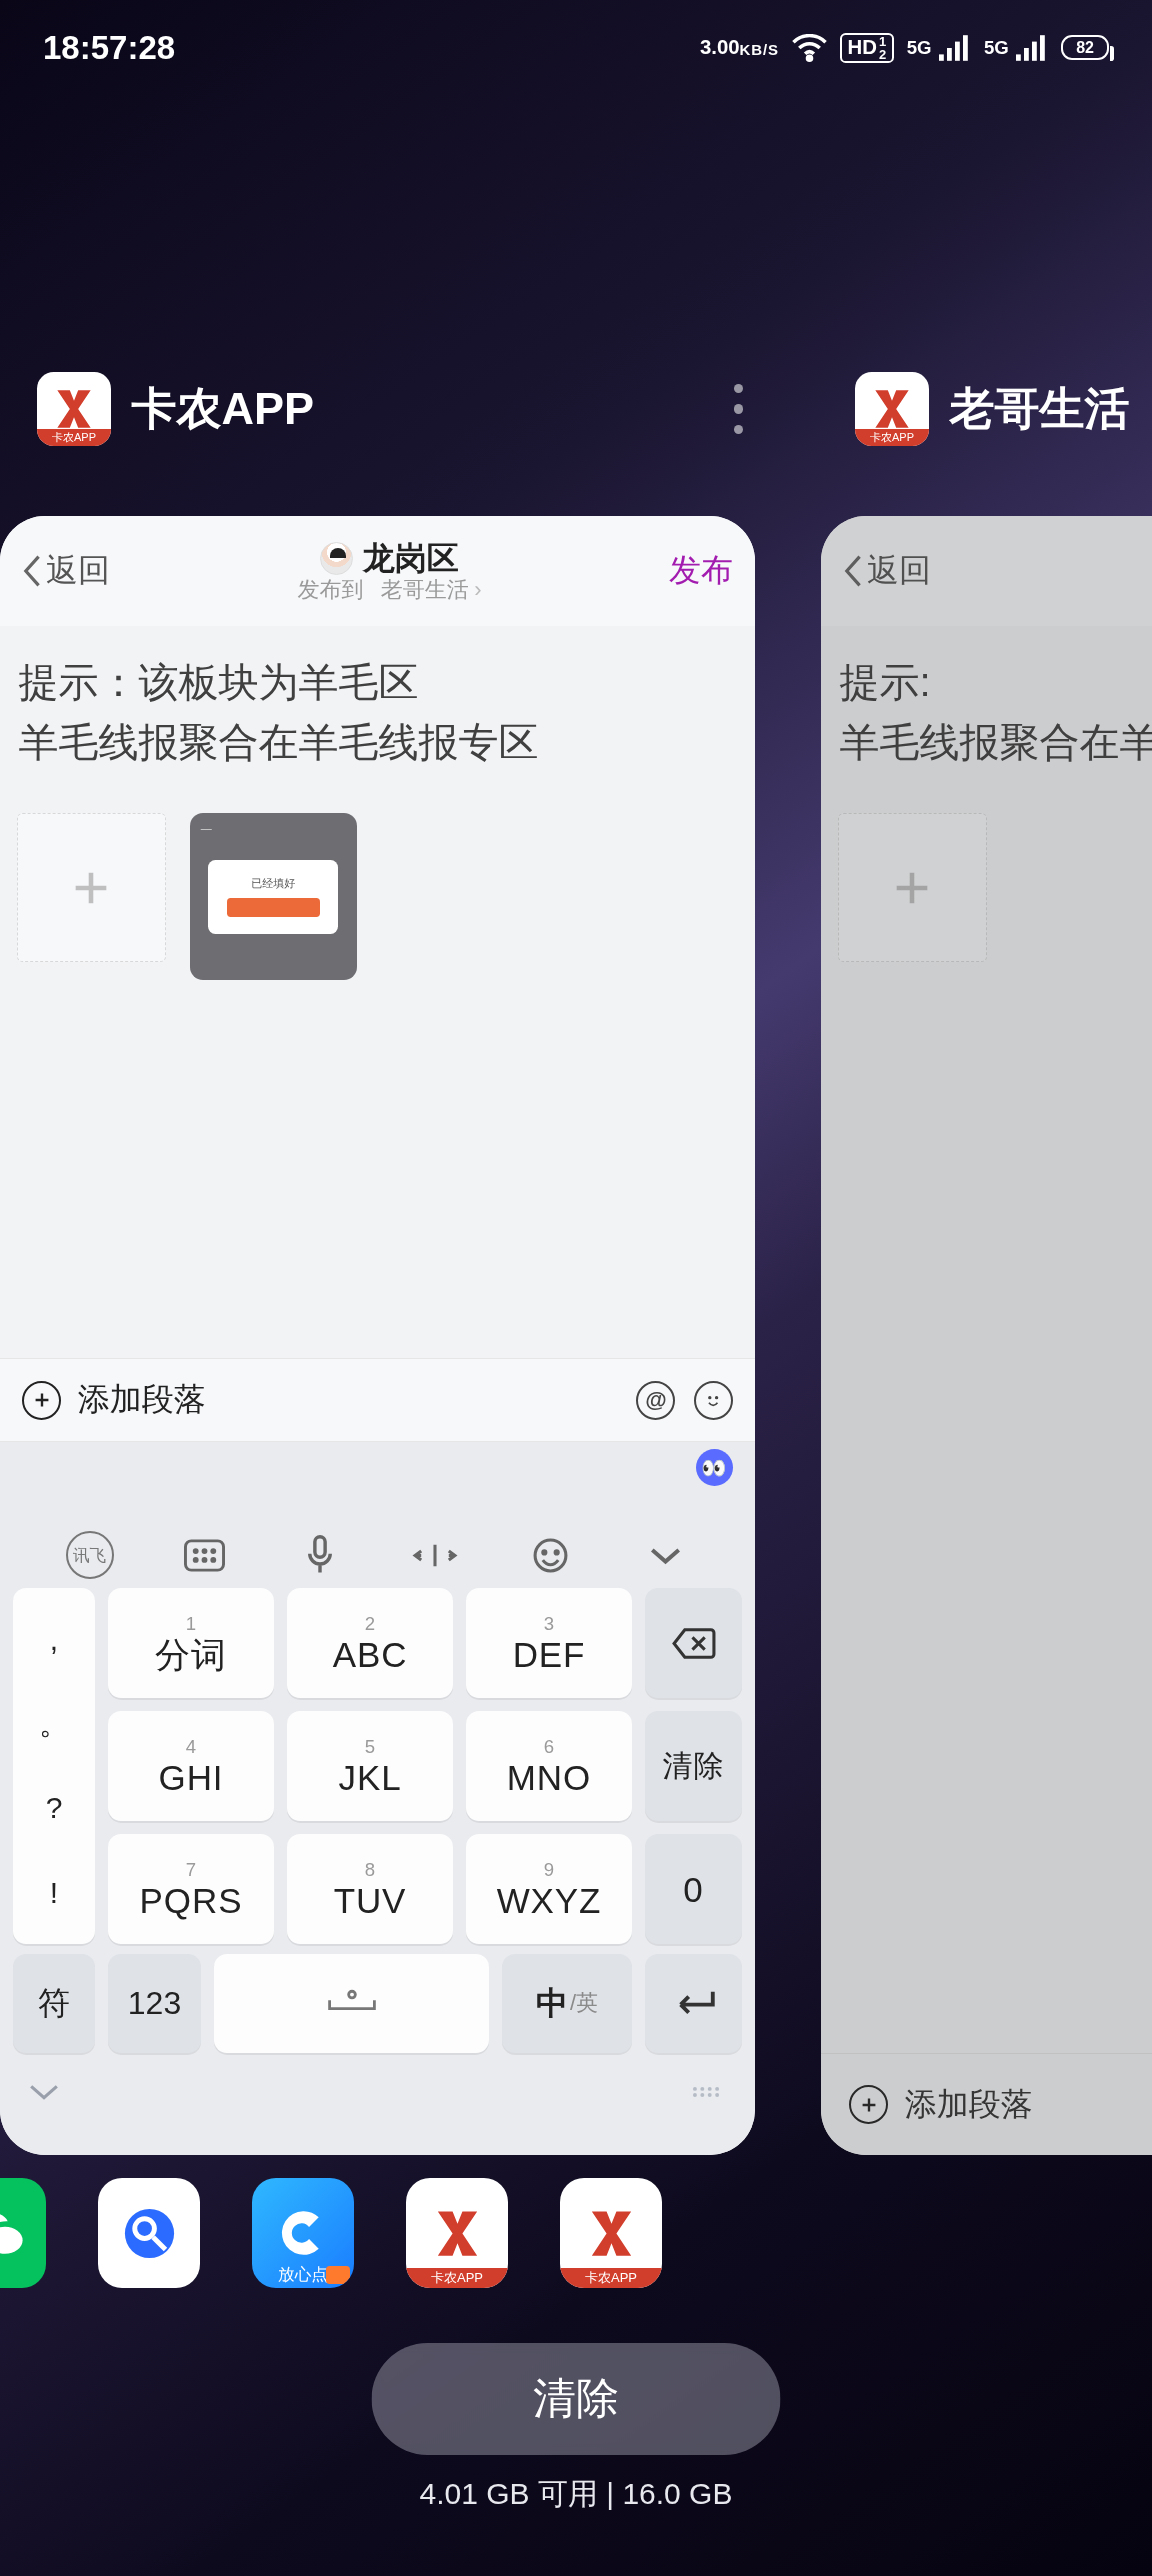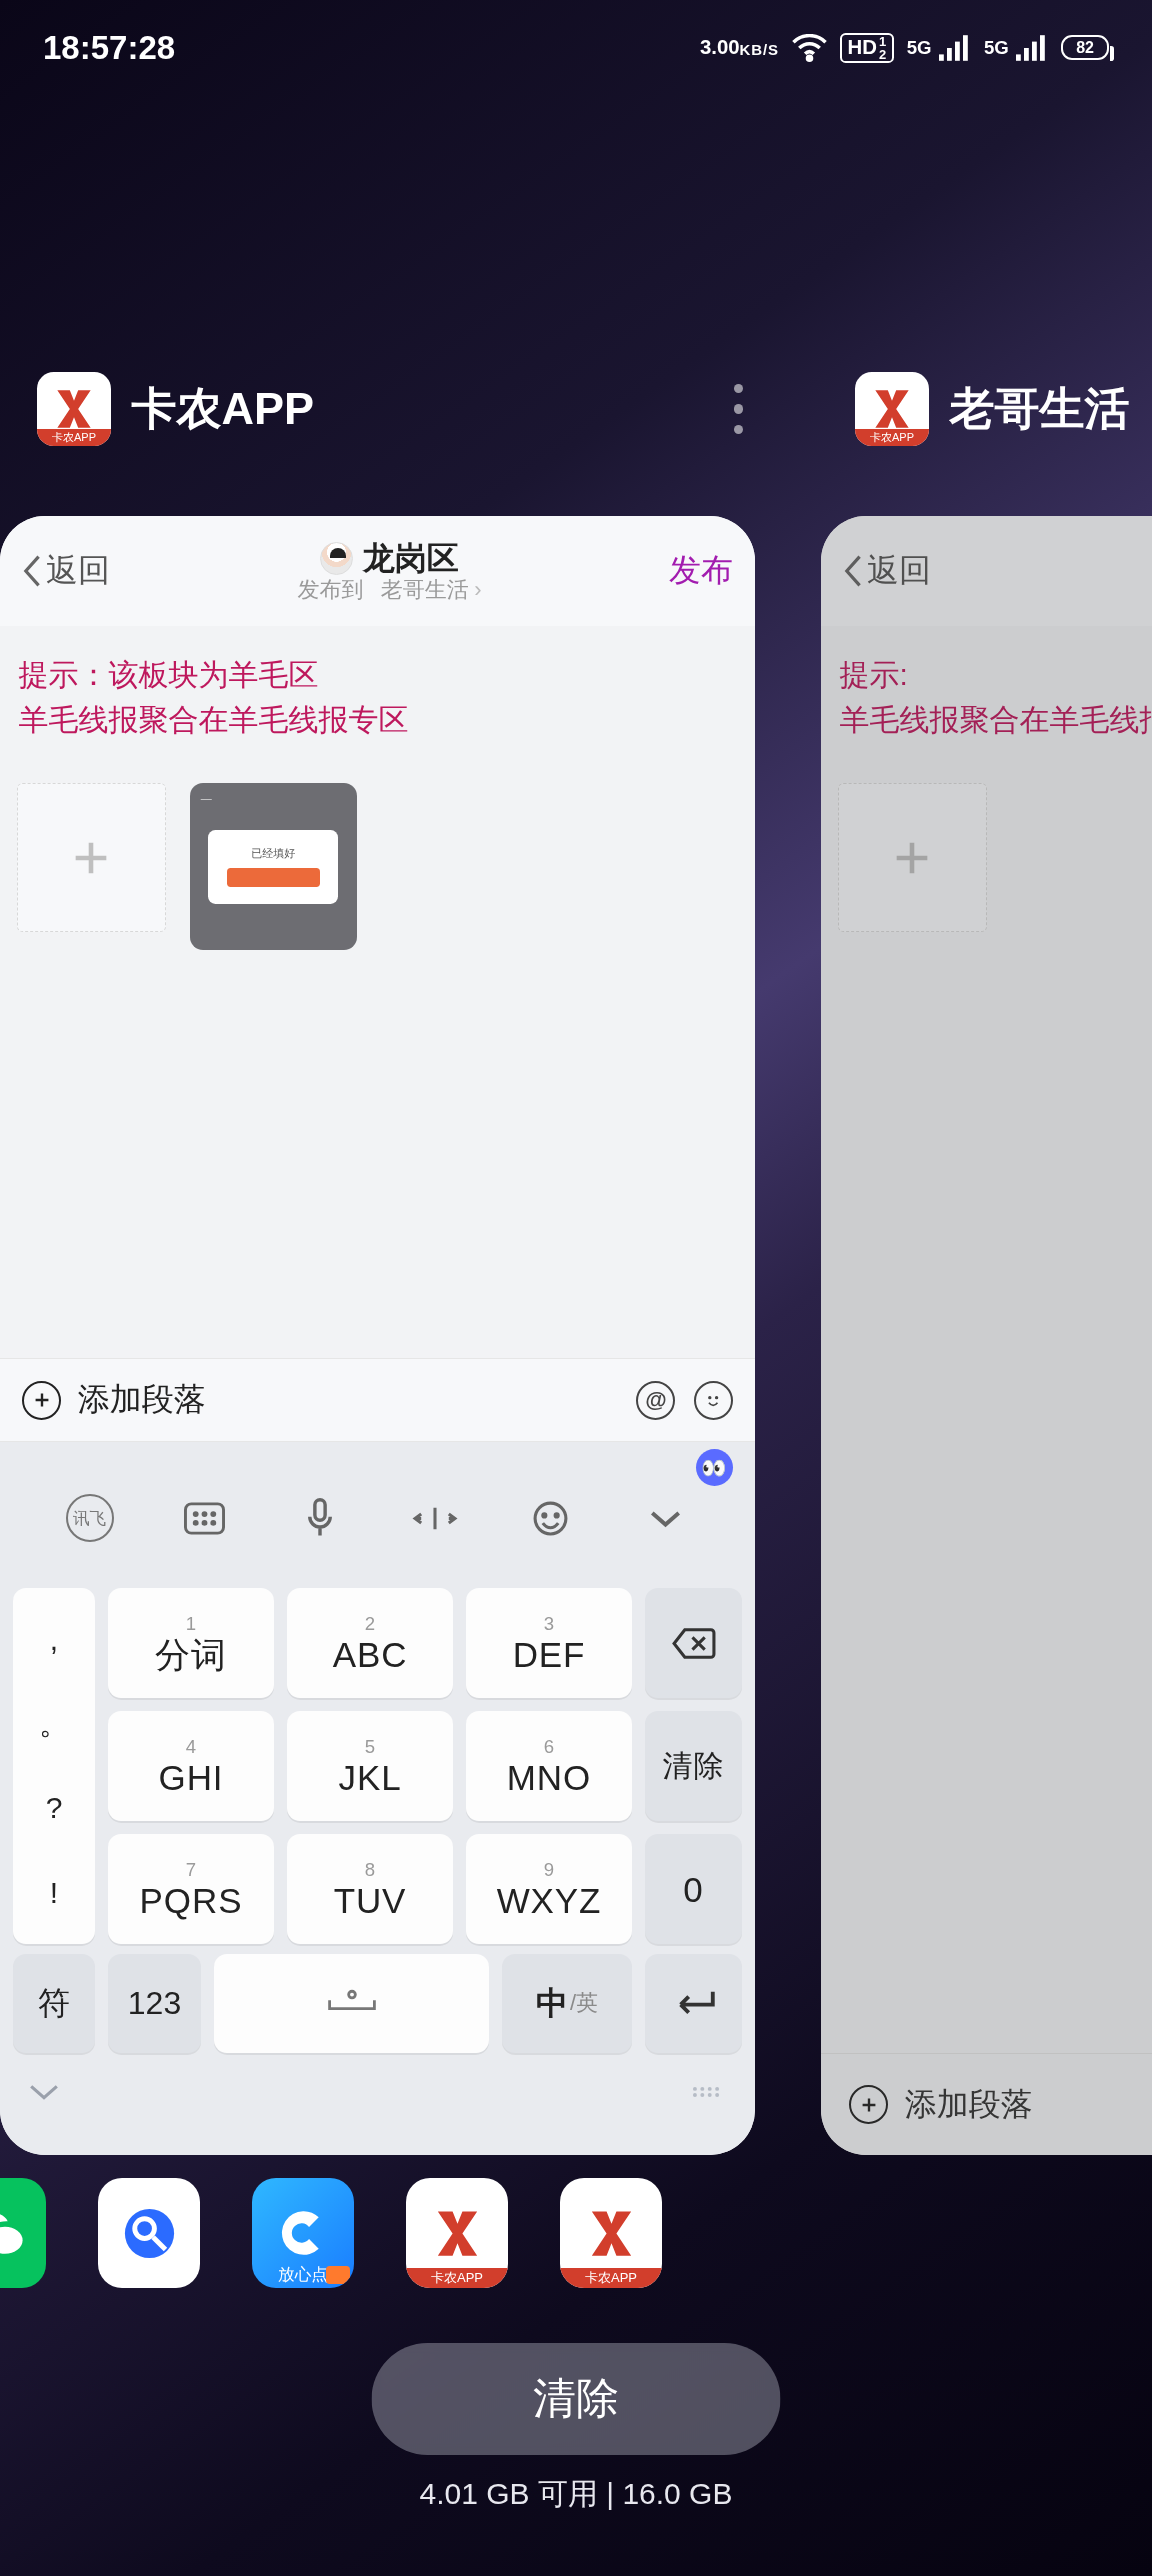--- a/index.html
+++ b/index.html
@@ -29,37 +29,37 @@
   .card.b{left:821px;top:516px;width:755px;height:1639px;filter:brightness(.88) contrast(.9)}
   .topbar{height:110px;display:flex;align-items:center;justify-content:space-between;padding:0 22px;background:#f7f8fa}
   .back{display:flex;align-items:center;gap:3.7px;color:#555;font-size:32px}
   .center{display:flex;flex-direction:column;align-items:center;line-height:1.15}
   .center .row1{display:flex;align-items:center;gap:9.3px;font-size:32px;font-weight:600;color:#222}
   .avatar{width:33px;height:33px;border-radius:50%;background:radial-gradient(circle at 50% 30%,#fff 0 35%,#f3d9c9 36% 55%,#e9e9e9 56% 100%);border:0.9px solid #ddd;position:relative}
   .avatar:before{content:"";position:absolute;top:5.6px;left:8.4px;width:16.7px;height:9.3px;border-radius:9.3px 9.3px 0 0;background:#222}
   .center .row2{font-size:22px;color:#9a9a9a;display:flex;align-items:center;gap:5.6px}
   .center .row2 .chev{color:#bbb}
   .publish{font-size:32px;color:#a21caf}
-  .hint{padding:26px 18.6px 0 18.6px;font-size:30px;color:#be185d;line-height:1.5}
+  .hint{padding:26px 18.6px 0 18.6px;font-size:40px;color:#404040;line-height:1.5}
   .thumbs{display:flex;gap:24px;padding:41px 16.7px}
   .add-box{width:149px;height:149px;border:1.9px dashed #d8d8d8;border-radius:5.6px;display:flex;align-items:center;justify-content:center;background:#f7f8fa}
   .add-box svg{width:46px;height:46px;stroke:#bfbfbf}
   .shot{width:167px;height:167px;border-radius:13px;background:#6d6d72;position:relative;overflow:hidden;display:flex;align-items:center;justify-content:center}
   .shot .inner{width:130px;height:74px;background:#fff;border-radius:7.4px;display:flex;flex-direction:column;align-items:center;justify-content:center;gap:7.4px}
   .shot .inner .t{font-size:11px;color:#555}
   .shot .inner .btn{width:93px;height:18.6px;background:#ec6a3a;border-radius:3.7px}
   .shot .tl{position:absolute;top:9.3px;left:11px;font-size:11px;color:#ddd}
   .toolbar{position:absolute;left:0;right:0;top:842px;height:84px;border-top:0.9px solid #e6e6e6;border-bottom:0.9px solid #e6e6e6;background:#f7f8fa;display:flex;align-items:center;padding:0 22px;gap:18.6px}
   .toolbar .lead{display:flex;align-items:center;gap:16.7px;font-size:32px;color:#222;flex:1}
   .circ{width:39px;height:39px;border:2.4px solid #222;border-radius:50%;display:flex;align-items:center;justify-content:center;font-weight:700}
   
   .kbwrap{position:absolute;left:0;right:0;top:926px;bottom:0;background:#e9ebef}
   .kb-top{height:52px;position:relative}
   .kb-top .emoji{position:absolute;right:22px;top:7.4px;width:37px;height:37px;border-radius:50%;background:#5a6bff;display:flex;align-items:center;justify-content:center;font-size:20.4px}
-  .kb-row1{height:85px;display:flex;align-items:flex-start;justify-content:space-around;padding:0 32px;color:#555}
+  .kb-row1{height:85px;display:flex;align-items:flex-end;justify-content:space-around;padding:0 32px;color:#555}
   .kb-row1 .ic{width:48px;height:48px;display:flex;align-items:center;justify-content:center}
   .grid{display:grid;grid-template-columns:82px 1fr 1fr 1fr 97px;grid-template-rows:repeat(3,110px);gap:13px;padding:9.3px 13px}
   .key{background:#fdfdfd;border-radius:13px;display:flex;flex-direction:column;align-items:center;justify-content:center;line-height:1;color:#222;box-shadow:0 1.9px 0 rgba(0,0,0,.07)}
   .key.gray{background:#dfe2e7}
   .key .n{font-size:18.6px;color:#9a9a9a;margin-bottom:3.7px}
   .key .m{font-size:35px;font-weight:500;letter-spacing:0.9px}
   .bot{display:grid;grid-template-columns:82px 93px 1fr 130px 97px;gap:13px;padding:0 13px 13px 13px;height:112px}
   .bot .key{font-size:32px}
   .space{background:#fdfdfd;border-radius:13px;box-shadow:0 1.9px 0 rgba(0,0,0,.07);display:flex;align-items:center;justify-content:center}
   .kb-foot{height:52px;display:flex;align-items:center;justify-content:space-between;padding:0 28px;color:#9aa0ab}

